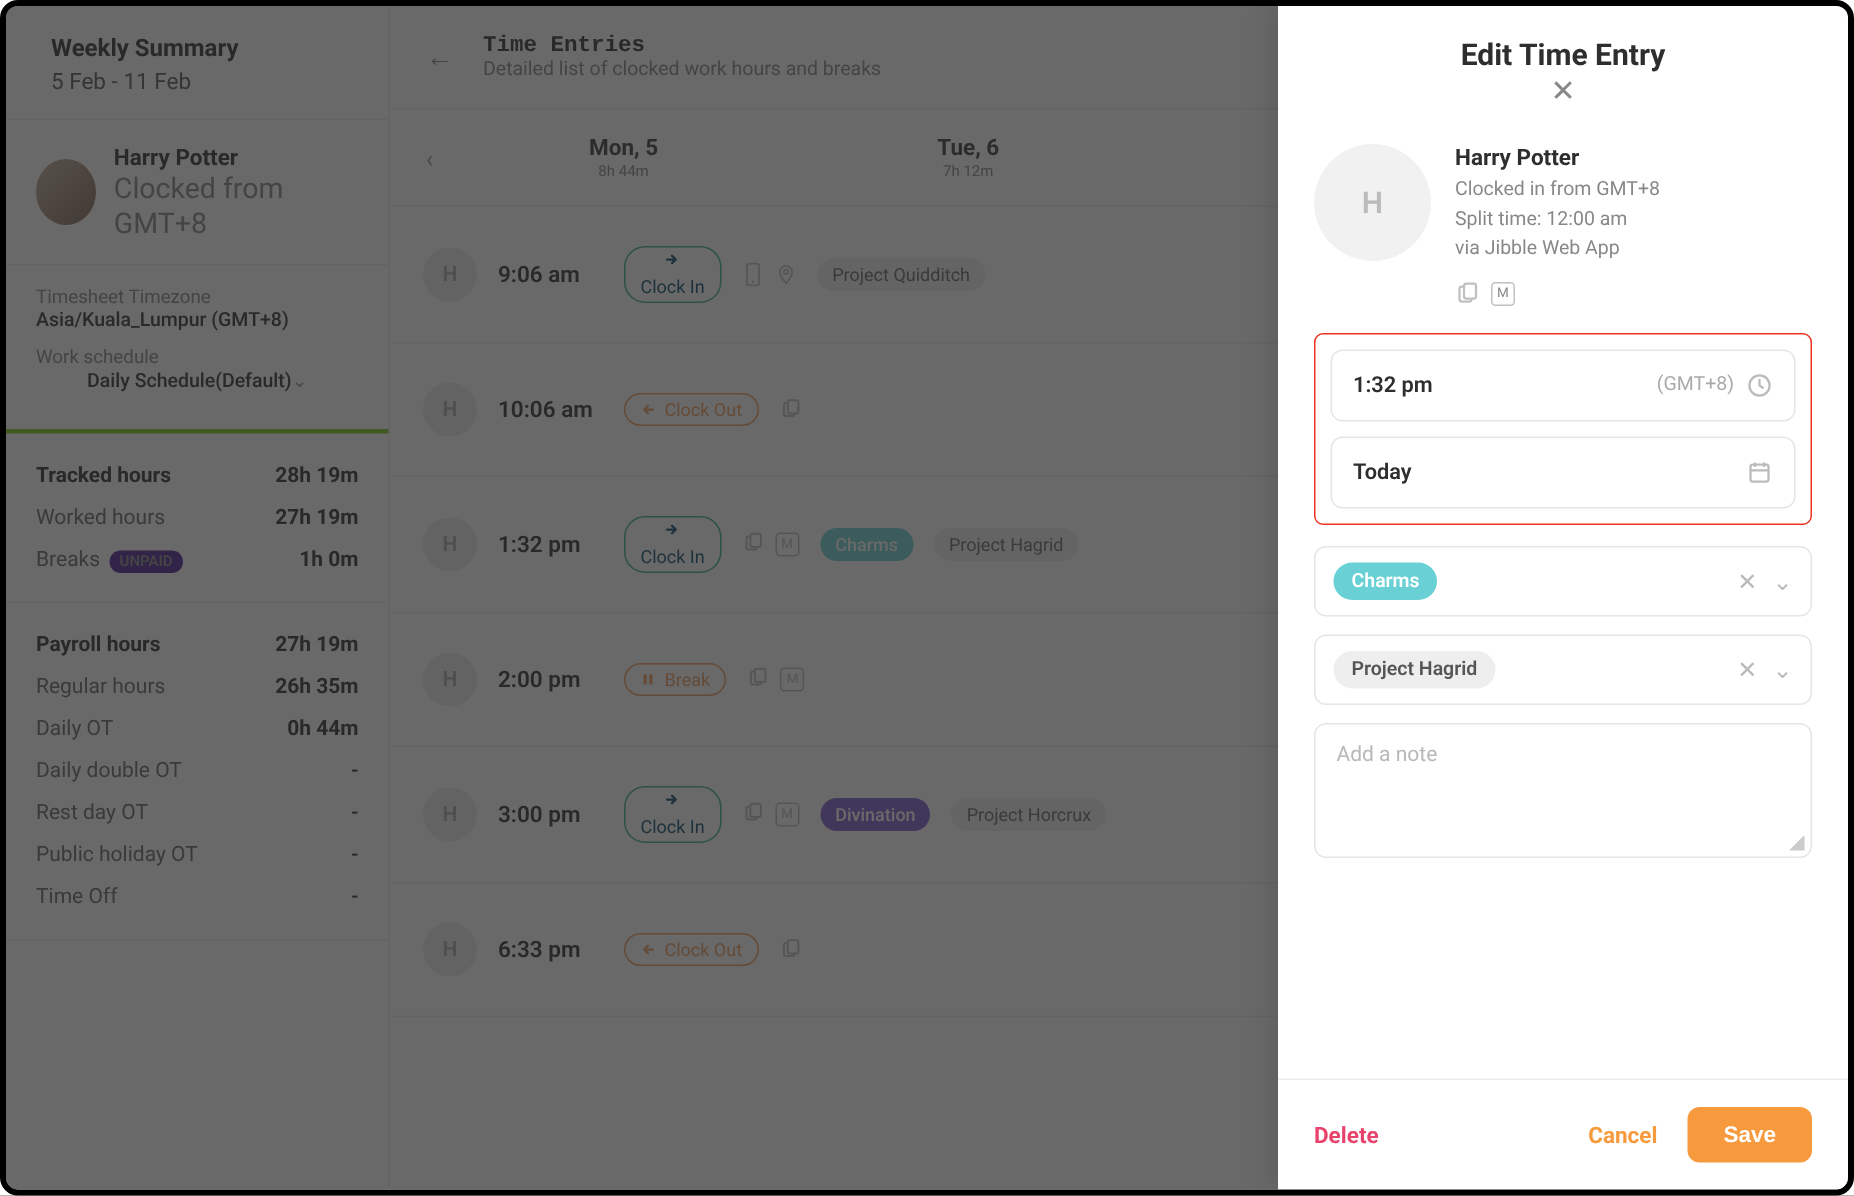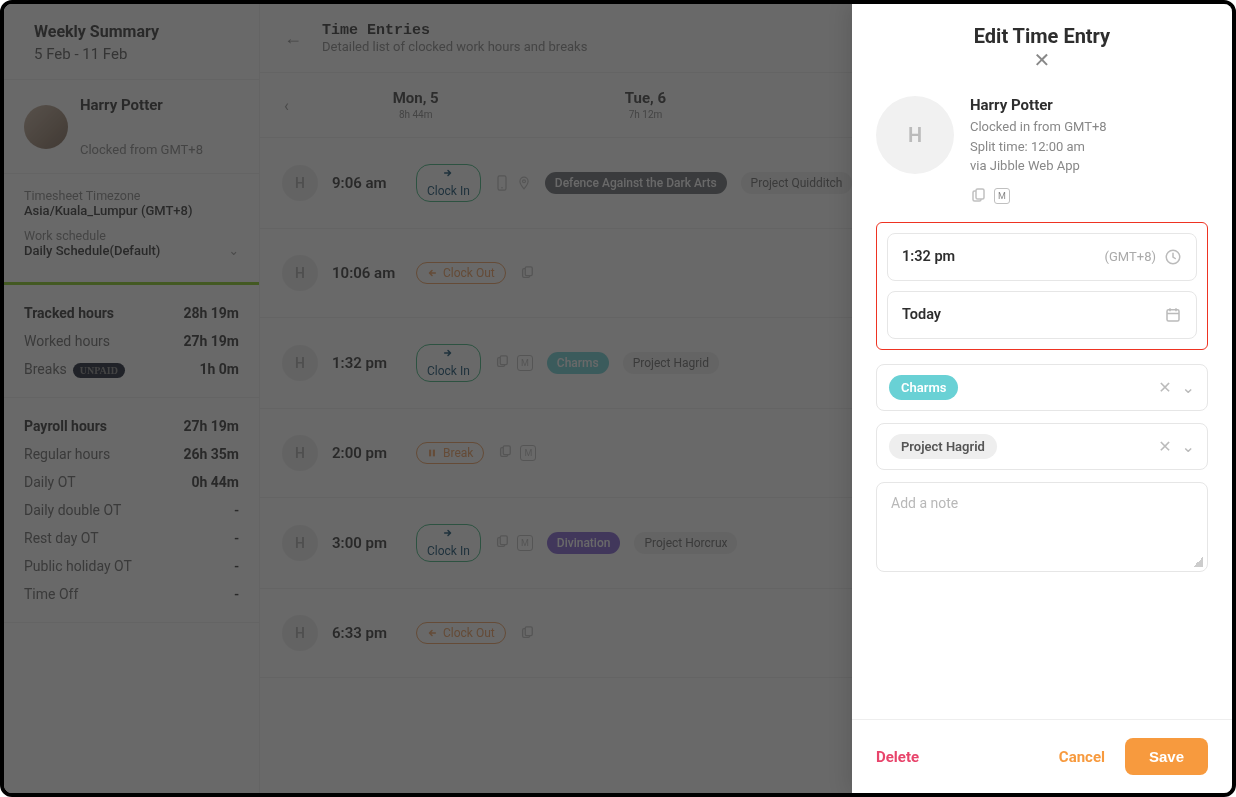--- a/index.html
+++ b/index.html
@@ -45,33 +45,33 @@
   .sb-header { padding: 18px 20px 16px 30px; border-bottom: 1px solid #eee; }
   .sb-header h3 { font-size: 16px; font-weight: 700; color: #2e2e2e; margin-bottom: 4px; }
   .sb-header div { color: #555; font-size: 15px; }
   .sb-user { padding: 16px 20px; border-bottom: 1px solid #eee; display: flex; align-items: center; gap: 12px; }
   .avatar {
     width: 44px; height: 44px; border-radius: 50%;
     background: linear-gradient(135deg,#c7b29e,#7d6451);
     display:flex;align-items:center;justify-content:center;color:#fff;font-weight:600;
   }
   .sb-user-name { font-weight: 700; font-size: 15px; color: #2e2e2e; }
-  .sb-user-sub { font-size: 13px; color: #888; margin-top: 28px; }
+  .sb-user-sub { font-size: 19px; color: #888; }
   .sb-meta { padding: 14px 20px; border-bottom: 3px solid #84cc16; font-size: 12.5px; color: #888; }
   .sb-meta .row { margin-bottom: 10px; }
   .sb-meta .val { color: #2e2e2e; font-size: 13px; font-weight: 500; }
-  .sb-meta .sched { display:flex; justify-content:space-between; align-items:center; }
+  .sb-meta .sched { display:flex; justify-content:center; align-items:center; }
   .chev { color:#999; }
   .sb-stats { padding: 14px 20px; border-bottom: 1px solid #eee; }
   .sb-stats .srow { display: flex; justify-content: space-between; padding: 6px 0; font-size: 14px; }
   .sb-stats .shead { font-weight: 700; color:#2e2e2e; }
   .sb-stats .slabel { color:#666; }
   .sb-stats .sval { color:#2e2e2e; font-weight: 500; }
   .sb-stats .sval-strong { font-weight: 700; }
-  .unpaid-badge { font-size:10px; background:#0f172a; color:#888; padding:2px 7px; border-radius:10px; margin-left:6px; font-weight:600;font-family:Liberation Serif, serif; }
+  .unpaid-badge { font-size:10px; background:#4c1d95; color:#888; padding:2px 7px; border-radius:10px; margin-left:6px; font-weight:600; }
 
   .main {
     flex: 1; display: flex; flex-direction: column; overflow: hidden;
   }
   .main-header {
     display:flex; align-items:center; justify-content:space-between;
     padding: 18px 24px; border-bottom: 1px solid #eee;
   }
   .mh-left { display:flex; align-items:center; gap:20px; }
   .back-arrow { font-size:18px; color:#888; }
@@ -290,21 +290,20 @@
                   <circle cx="7" cy="16" r="1" fill="#c0c0c0"></circle>
                 </svg>
               </span>
               <span>
                 <svg width="14" height="16" viewBox="0 0 24 24">
                   <path d="M12 2a7 7 0 00-7 7c0 5 7 13 7 13s7-8 7-13a7 7 0 00-7-7z" fill="none" stroke="#c0c0c0" stroke-width="2"></path>
                   <circle cx="12" cy="9" r="2.5" fill="none" stroke="#c0c0c0" stroke-width="2"></circle>
                 </svg>
               </span>
             </div>
-    <span class="activity-pill pill-dark">Defence Against the Dark Arts</span>
             <span class="project-pill">Project Quidditch</span>
   </div>
           <div class="entry-row">
     <div class="eavatar">H</div>
     <div class="etime">10:06 am</div>
     <span class="etype out">
               <svg width="10" height="10" viewBox="0 0 12 12">
                 <path d="M10 6H4 M6 3L3 6l3 3" fill="none" stroke="currentColor" stroke-width="1.8" stroke-linecap="round" stroke-linejoin="round"></path>
               </svg>
               <span>Clock Out</span>

